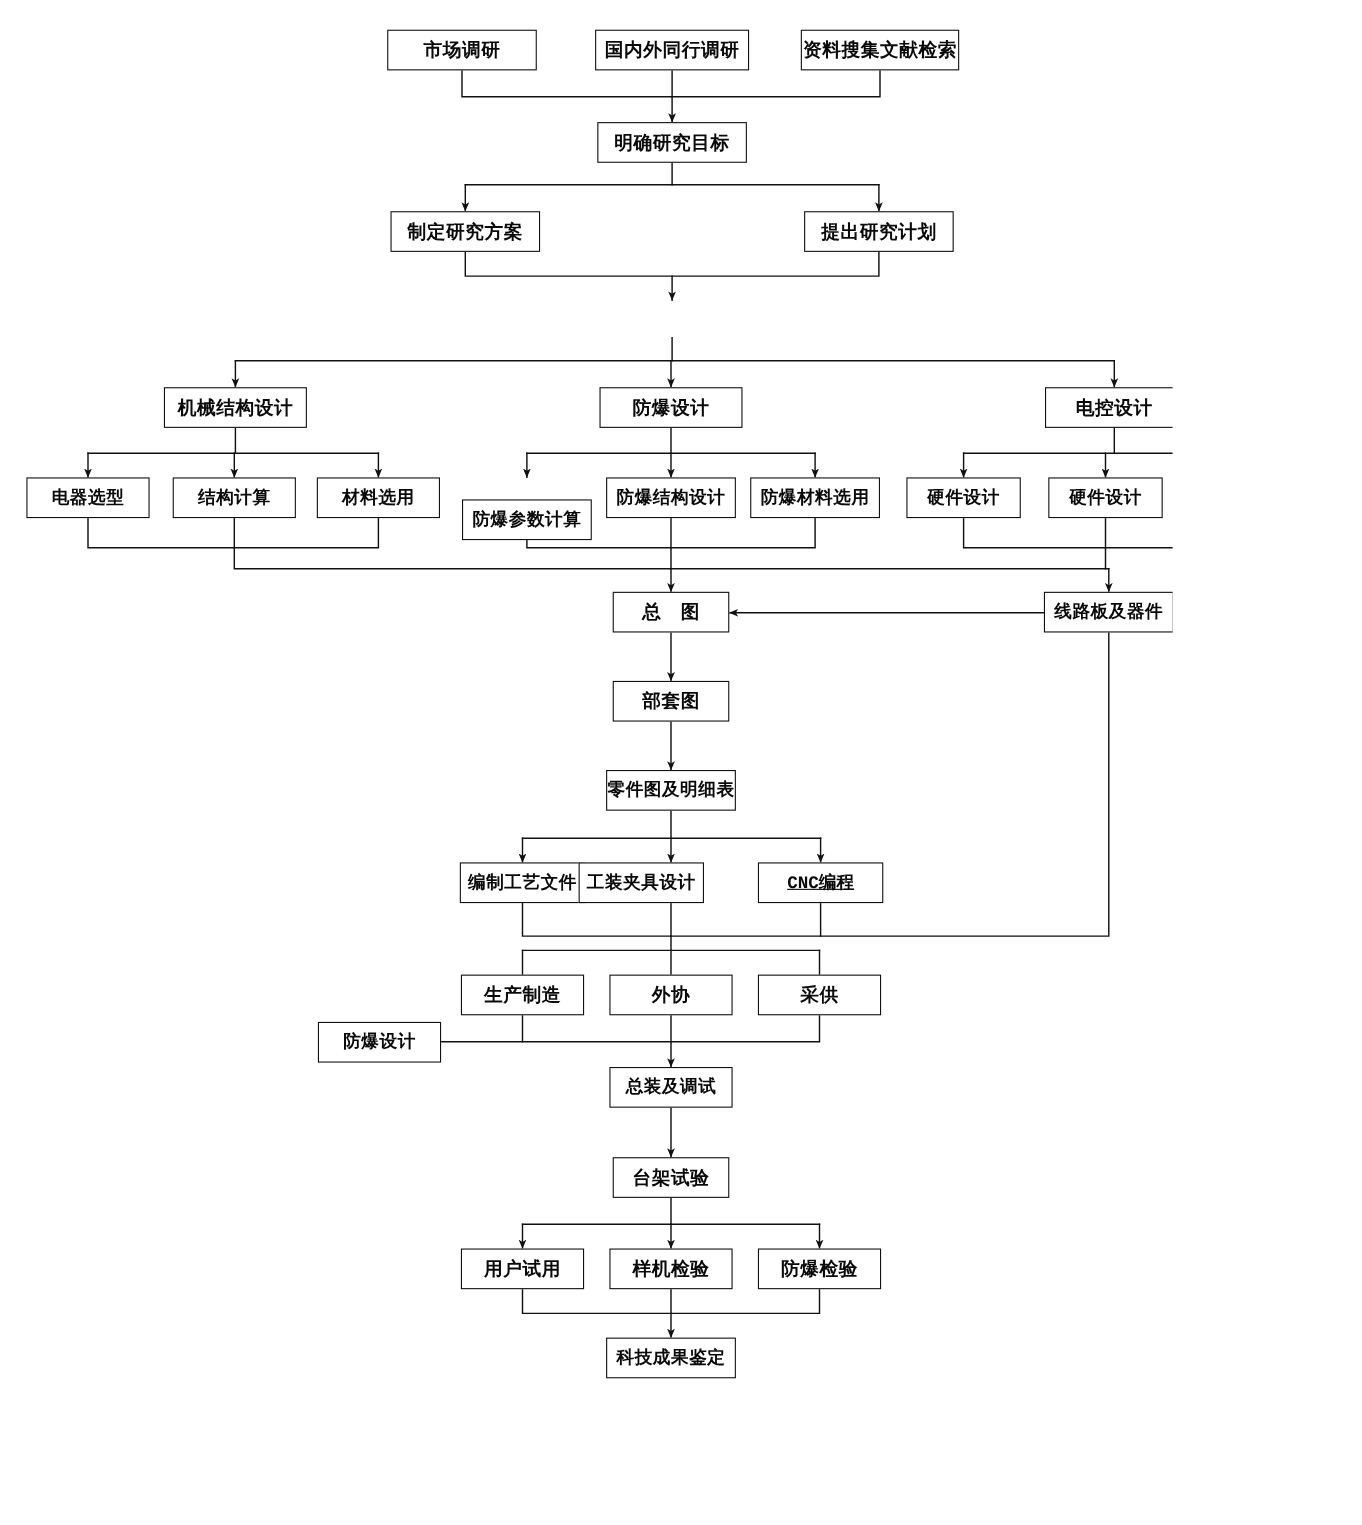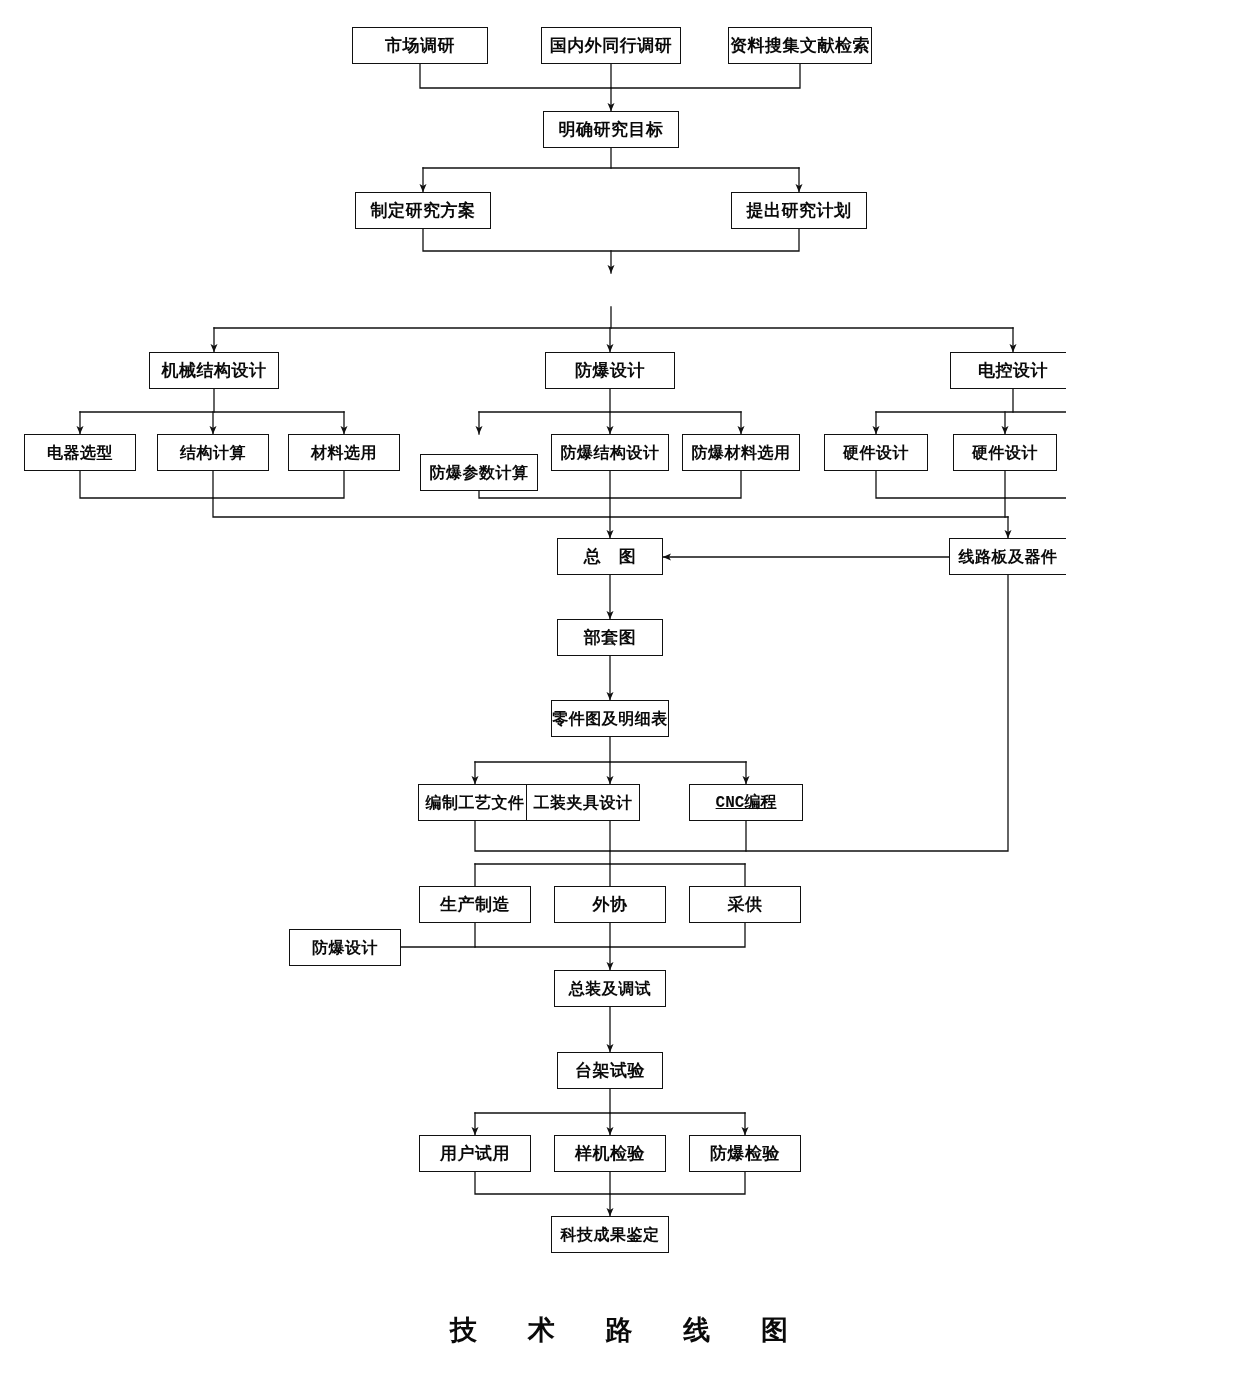--- a/index.html
+++ b/index.html
@@ -231,14 +231,13 @@
   <div class="node" style="left:557px;top:1052px;width:106px;height:37px;">台架试验</div>
 
   <div class="node" style="left:419px;top:1135px;width:112px;height:37px;">用户试用</div>
 
   <div class="node" style="left:554px;top:1135px;width:112px;height:37px;">样机检验</div>
 
   <div class="node" style="left:689px;top:1135px;width:112px;height:37px;">防爆检验</div>
 
   <div class="node small" style="left:551px;top:1216px;width:118px;height:37px;">科技成果鉴定</div>
 
-  <div id="diagram-title">技 术 路 线 图</div>
 </div>
 
 </body></html>

